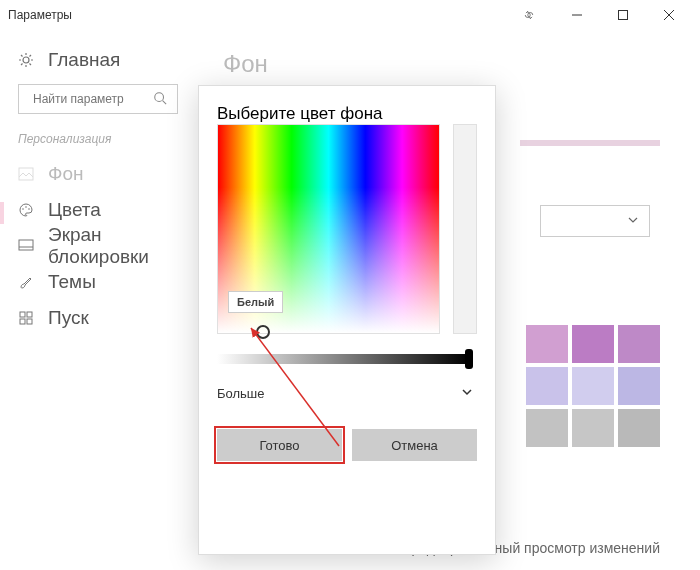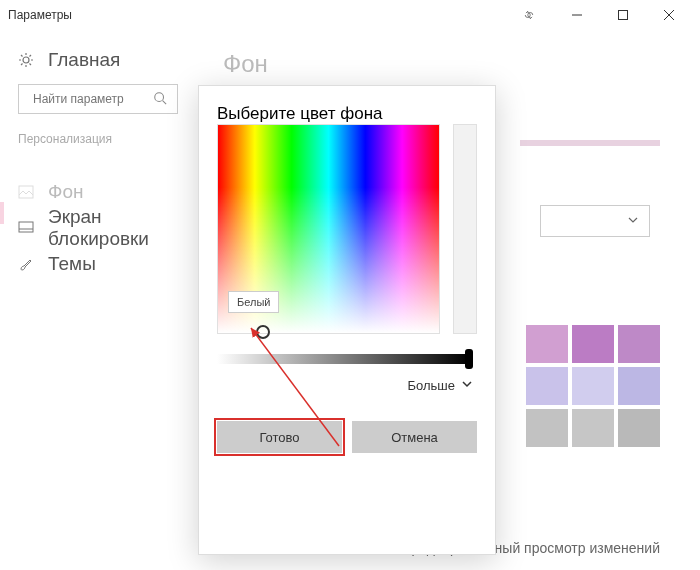--- a/index.html
+++ b/index.html
@@ -13,45 +13,45 @@
 .sync-icon { width: 14px; height: 14px; margin-right: 4px; }
 
 .content { display: flex; height: calc(100% - 30px); position: relative; }
 .sidebar { width: 195px; padding: 12px 18px; }
 .sidebar-item { display: flex; align-items: center; gap: 14px; height: 36px; font-size: 19px; color: #555; cursor: pointer; }
 .sidebar-item.faded { color: #bbb; }
 .sidebar-item .icon { width: 16px; height: 16px; display: flex; align-items: center; justify-content: center; color: #777; }
 .sidebar-item.faded .icon { color: #ddd; }
 .sidebar-search { width: 160px; height: 30px; border: 1px solid #ccc; padding: 0 10px; font-size: 12px; color: #888; display: flex; align-items: center; justify-content: flex-end; margin: 6px 0 18px 0; }
 .sidebar-search input { border: none; outline: none; font-size: 12px; width: 120px; color: #888; background: transparent; }
-.sidebar-cat { font-size: 12px; color: #aaa; margin: 8px 0 28px 0; }
+.sidebar-cat { font-size: 12px; color: #aaa; margin: 8px 0 10px 0; font-style: italic; }
 .home-marker { position: absolute; left: 0; top: 172px; width: 4px; height: 22px; background: #f8d4e1; }
 
 .main { flex: 1; padding: 20px 28px; position: relative; }
 .page-title { font-size: 24px; font-weight: 300; color: #bbb; }
 .select-box { position: absolute; right: 50px; top: 175px; width: 110px; height: 32px; border: 1px solid #ccc; display: flex; align-items: center; justify-content: flex-end; padding: 0 10px; }
 .swatch-grid { position: absolute; right: 40px; top: 295px; display: grid; grid-template-columns: repeat(3, 42px); grid-template-rows: repeat(3, 38px); gap: 4px; }
 .sw { width: 42px; height: 38px; }
 .preview-label { position: absolute; right: 40px; bottom: 14px; font-size: 14px; color: #666; }
 .strip { position: absolute; right: 40px; top: 110px; width: 140px; height: 6px; background: #e8d2e0; }
 
 .dialog { position: absolute; left: 198px; top: 55px; width: 298px; height: 470px; background: #fff; border: 1px solid #ddd; box-shadow: 0 6px 30px rgba(0,0,0,0.18); padding: 18px; }
 .dialog-title { font-size: 17px; font-weight: 400; }
-.picker-row { display: flex; gap: 13px; }
+.picker-row { display: flex; gap: 13px; font-weight: bold; }
 .picker { width: 228px; height: 210px; position: relative; background:
   linear-gradient(to top, #fff, rgba(255,255,255,0) 70%),
   linear-gradient(to right, #ff0000, #ffff00, #00ff00, #00ffff, #0000ff, #ff00ff, #ff0000);
   border: 1px solid #e0e0e0;
 }
 .picker-cursor { position: absolute; left: 38px; bottom: -6px; width: 14px; height: 14px; border: 2px solid #333; border-radius: 50%; background: transparent; }
 .picker-tooltip { position: absolute; left: 10px; bottom: 20px; background: #fff; border: 1px solid #ccc; padding: 4px 8px; font-size: 11px; color: #444; }
 .old-swatch { width: 24px; height: 210px; background: #f2f2f2; border: 1px solid #e0e0e0; }
 .slider { margin-top: 20px; width: 252px; height: 10px; position: relative; background: linear-gradient(to right, #fff, #000); }
 .slider-thumb { position: absolute; right: -4px; top: -5px; width: 8px; height: 20px; background: #000; border-radius: 3px; }
-.more-row { margin-top: 14px; text-align: right; font-size: 13px; color: #333; display: flex; justify-content: flex-end; align-items: center; gap: 6px; padding-right: 4px; }
+.more-row { margin-top: 22px; text-align: right; font-size: 13px; color: #333; display: flex; justify-content: space-between; align-items: center; gap: 6px; padding-right: 4px; }
 .buttons { margin-top: 28px; display: flex; gap: 10px; }
 .dlg-btn { flex: 1; height: 32px; background: #ccc; border: none; font-size: 13px; color: #333; cursor: pointer; }
 .dlg-btn.primary { outline: 2px solid #d9302c; outline-offset: 1px; border-radius: 0; }
 
 .arrow { position: absolute; pointer-events: none; }
 </style>
 </head>
 <body>
 
 <div class="titlebar">
@@ -110,33 +110,55 @@
         <svg viewBox="0 0 16 16" width="16" height="16">
             <rect x="1" y="2" width="14" height="12" fill="none" stroke="currentColor"></rect>
             <path d="M1 11l4-4 3 3 3-3 4 4" fill="none" stroke="currentColor"></path>
           </svg>
       </span>
       <span>Фон</span>
     </div>
     <div class="sidebar-item">
       <span class="icon">
         <svg viewBox="0 0 16 16" width="16" height="16">
+            <path d="M8 2a6 6 0 100 12c1 0 1-1 0-1s-1-2 1-2h2a3 3 0 003-3 6 6 0 00-6-6z" fill="none" stroke="currentColor"></path>
+            <circle cx="5" cy="7" r="0.8" fill="currentColor"></circle>
+            <circle cx="8" cy="5" r="0.8" fill="currentColor"></circle>
+            <circle cx="11" cy="7" r="0.8" fill="currentColor"></circle>
+          </svg>
+      </span>
+      <span>Цвета</span>
+    </div>
+    <div class="sidebar-item">
+      <span class="icon">
+        <svg viewBox="0 0 16 16" width="16" height="16">
             <rect x="1" y="2" width="14" height="10" fill="none" stroke="currentColor"></rect>
             <line x1="1" y1="9" x2="15" y2="9" stroke="currentColor"></line>
           </svg>
       </span>
       <span>Экран блокировки</span>
     </div>
     <div class="sidebar-item">
       <span class="icon">
         <svg viewBox="0 0 16 16" width="16" height="16">
             <path d="M3 13c0-2 2-3 3-3l6-6 1 1-6 6c0 1-1 3-3 3-1 0-1-1-1-1z" fill="none" stroke="currentColor"></path>
           </svg>
       </span>
       <span>Темы</span>
+    </div>
+    <div class="sidebar-item">
+      <span class="icon">
+        <svg viewBox="0 0 16 16" width="16" height="16">
+            <rect x="2" y="2" width="5" height="5" fill="none" stroke="currentColor"></rect>
+            <rect x="9" y="2" width="5" height="5" fill="none" stroke="currentColor"></rect>
+            <rect x="2" y="9" width="5" height="5" fill="none" stroke="currentColor"></rect>
+            <rect x="9" y="9" width="5" height="5" fill="none" stroke="currentColor"></rect>
+          </svg>
+      </span>
+      <span>Пуск</span>
     </div>
   </div>
 
   <div class="main">
     <div class="page-title">Фон</div>
     <div class="strip"></div>
     <div class="select-box">
       <span>
         <svg width="12" height="12" viewBox="0 0 12 12">
             <path d="M2 4l4 4 4-4" fill="none" stroke="#666" stroke-width="1.2"></path>

